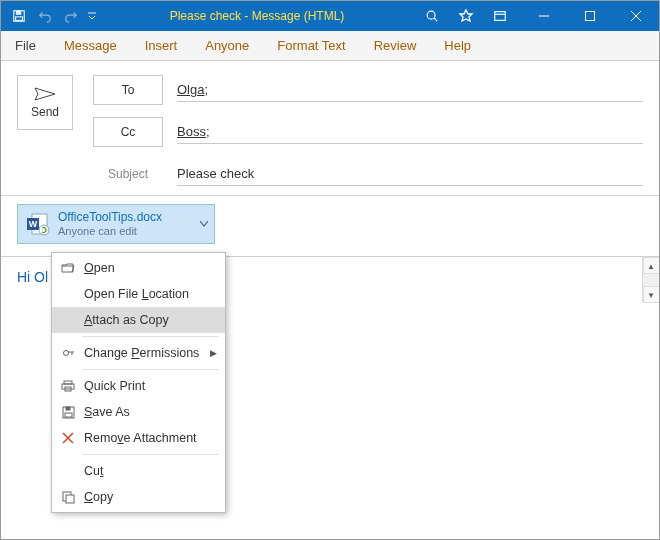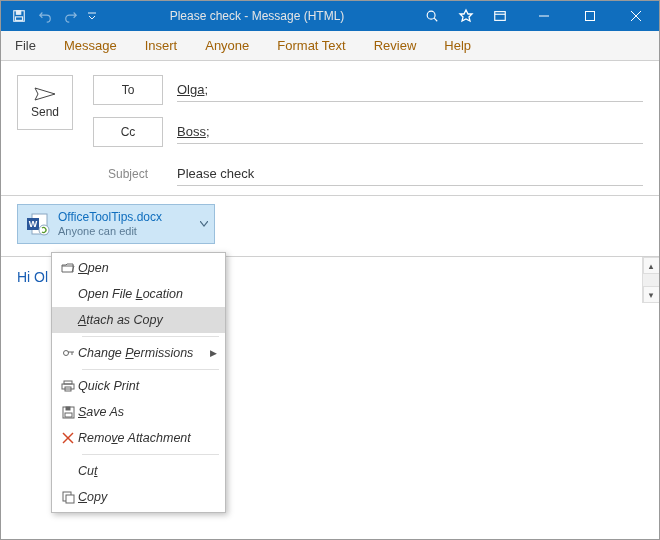--- a/index.html
+++ b/index.html
@@ -1,18 +1,18 @@
 <!DOCTYPE html>
 <html><head>
 <meta charset="utf-8">
 <style>
   * { box-sizing: border-box; font-family: "Segoe UI", Arial, sans-serif; }
   body { margin: 0; width: 660px; height: 540px; background: #fff; overflow: hidden; border: 1px solid #999; position: relative; }
 
-  .titlebar { height: 30px; background: #106ebe; display: flex; align-items: center; color: #e5e5e5; font-size: 12px; }
+  .titlebar { height: 30px; background: #106ebe; display: flex; align-items: center; color: #fde047; font-size: 12px; }
   .titlebar .qat { display: flex; align-items: center; gap: 2px; padding-left: 6px; }
   .titlebar .qat .iconbtn { width: 24px; height: 24px; display:flex; align-items:center; justify-content:center; color:#fff; opacity:0.9; }
   .titlebar .title { flex:1; text-align:center; font-size:12px; white-space:nowrap; }
   .titlebar .winctrls { display:flex; }
   .titlebar .winctrls .iconbtn { width: 46px; height:30px; display:flex; align-items:center; justify-content:center; color:#fff; }
   .titlebar .rtools { display:flex; align-items:center; margin-right:4px; }
   .titlebar .rtools .iconbtn { width: 34px; height:30px; display:flex; align-items:center; justify-content:center; color:#fff; }
 
   .ribbon-tabs { height: 30px; background:#f5f5f5; border-bottom:1px solid #d0d0d0; display:flex; align-items:stretch; font-size:13px; }
   .ribbon-tabs .tab { padding: 0 14px; display:flex; align-items:center; color:#a16207; }
@@ -37,21 +37,21 @@
   .attachchip .chev { position:absolute; right:6px; top:50%; transform:translateY(-50%); color:#4a6b85; font-size:10px; }
 
   .bodyarea { position:relative; height:46px; display:flex; }
   .bodytext { padding:12px 16px; font-size:14px; color:#1a5fb4; flex:1; }
   .vscroll { width:17px; background:#f0f0f0; border-left:1px solid #ddd; display:flex; flex-direction:column; justify-content:space-between; align-items:center; font-size:9px; color:#555; }
   .vscroll .arrow { width:17px; height:17px; display:flex; align-items:center; justify-content:center; background:#f8f8f8; border:1px solid #ddd; }
 
   .contextmenu { position:absolute; left:50px; top:251px; width:175px; background:#fff; border:1px solid #bcbcbc; box-shadow:2px 2px 6px rgba(0,0,0,0.25); padding:2px 0; font-size:12.5px; color:#333; }
   .contextmenu .mitem { height:26px; display:flex; align-items:center; padding:0 8px 0 6px; position:relative; }
   .contextmenu .mitem .micon { width:20px; display:flex; align-items:center; justify-content:center; color:#555; }
-  .contextmenu .mitem .mlabel { margin-left:0; white-space:nowrap;font-style:italic; }
+  .contextmenu .mitem .mlabel { margin-left:6px; white-space:nowrap; }
   .contextmenu .mitem.hover { background:#dcdcdc; }
   .contextmenu .sep { height:1px; background:#e0e0e0; margin:3px 6px 3px 30px; }
   .contextmenu .submenu-arrow { position:absolute; right:8px; font-size:9px; color:#555; }
   .ul { text-decoration: underline; }
   svg { display:block; }
 </style>
 </head>
 <body>
 
 <div class="titlebar">

